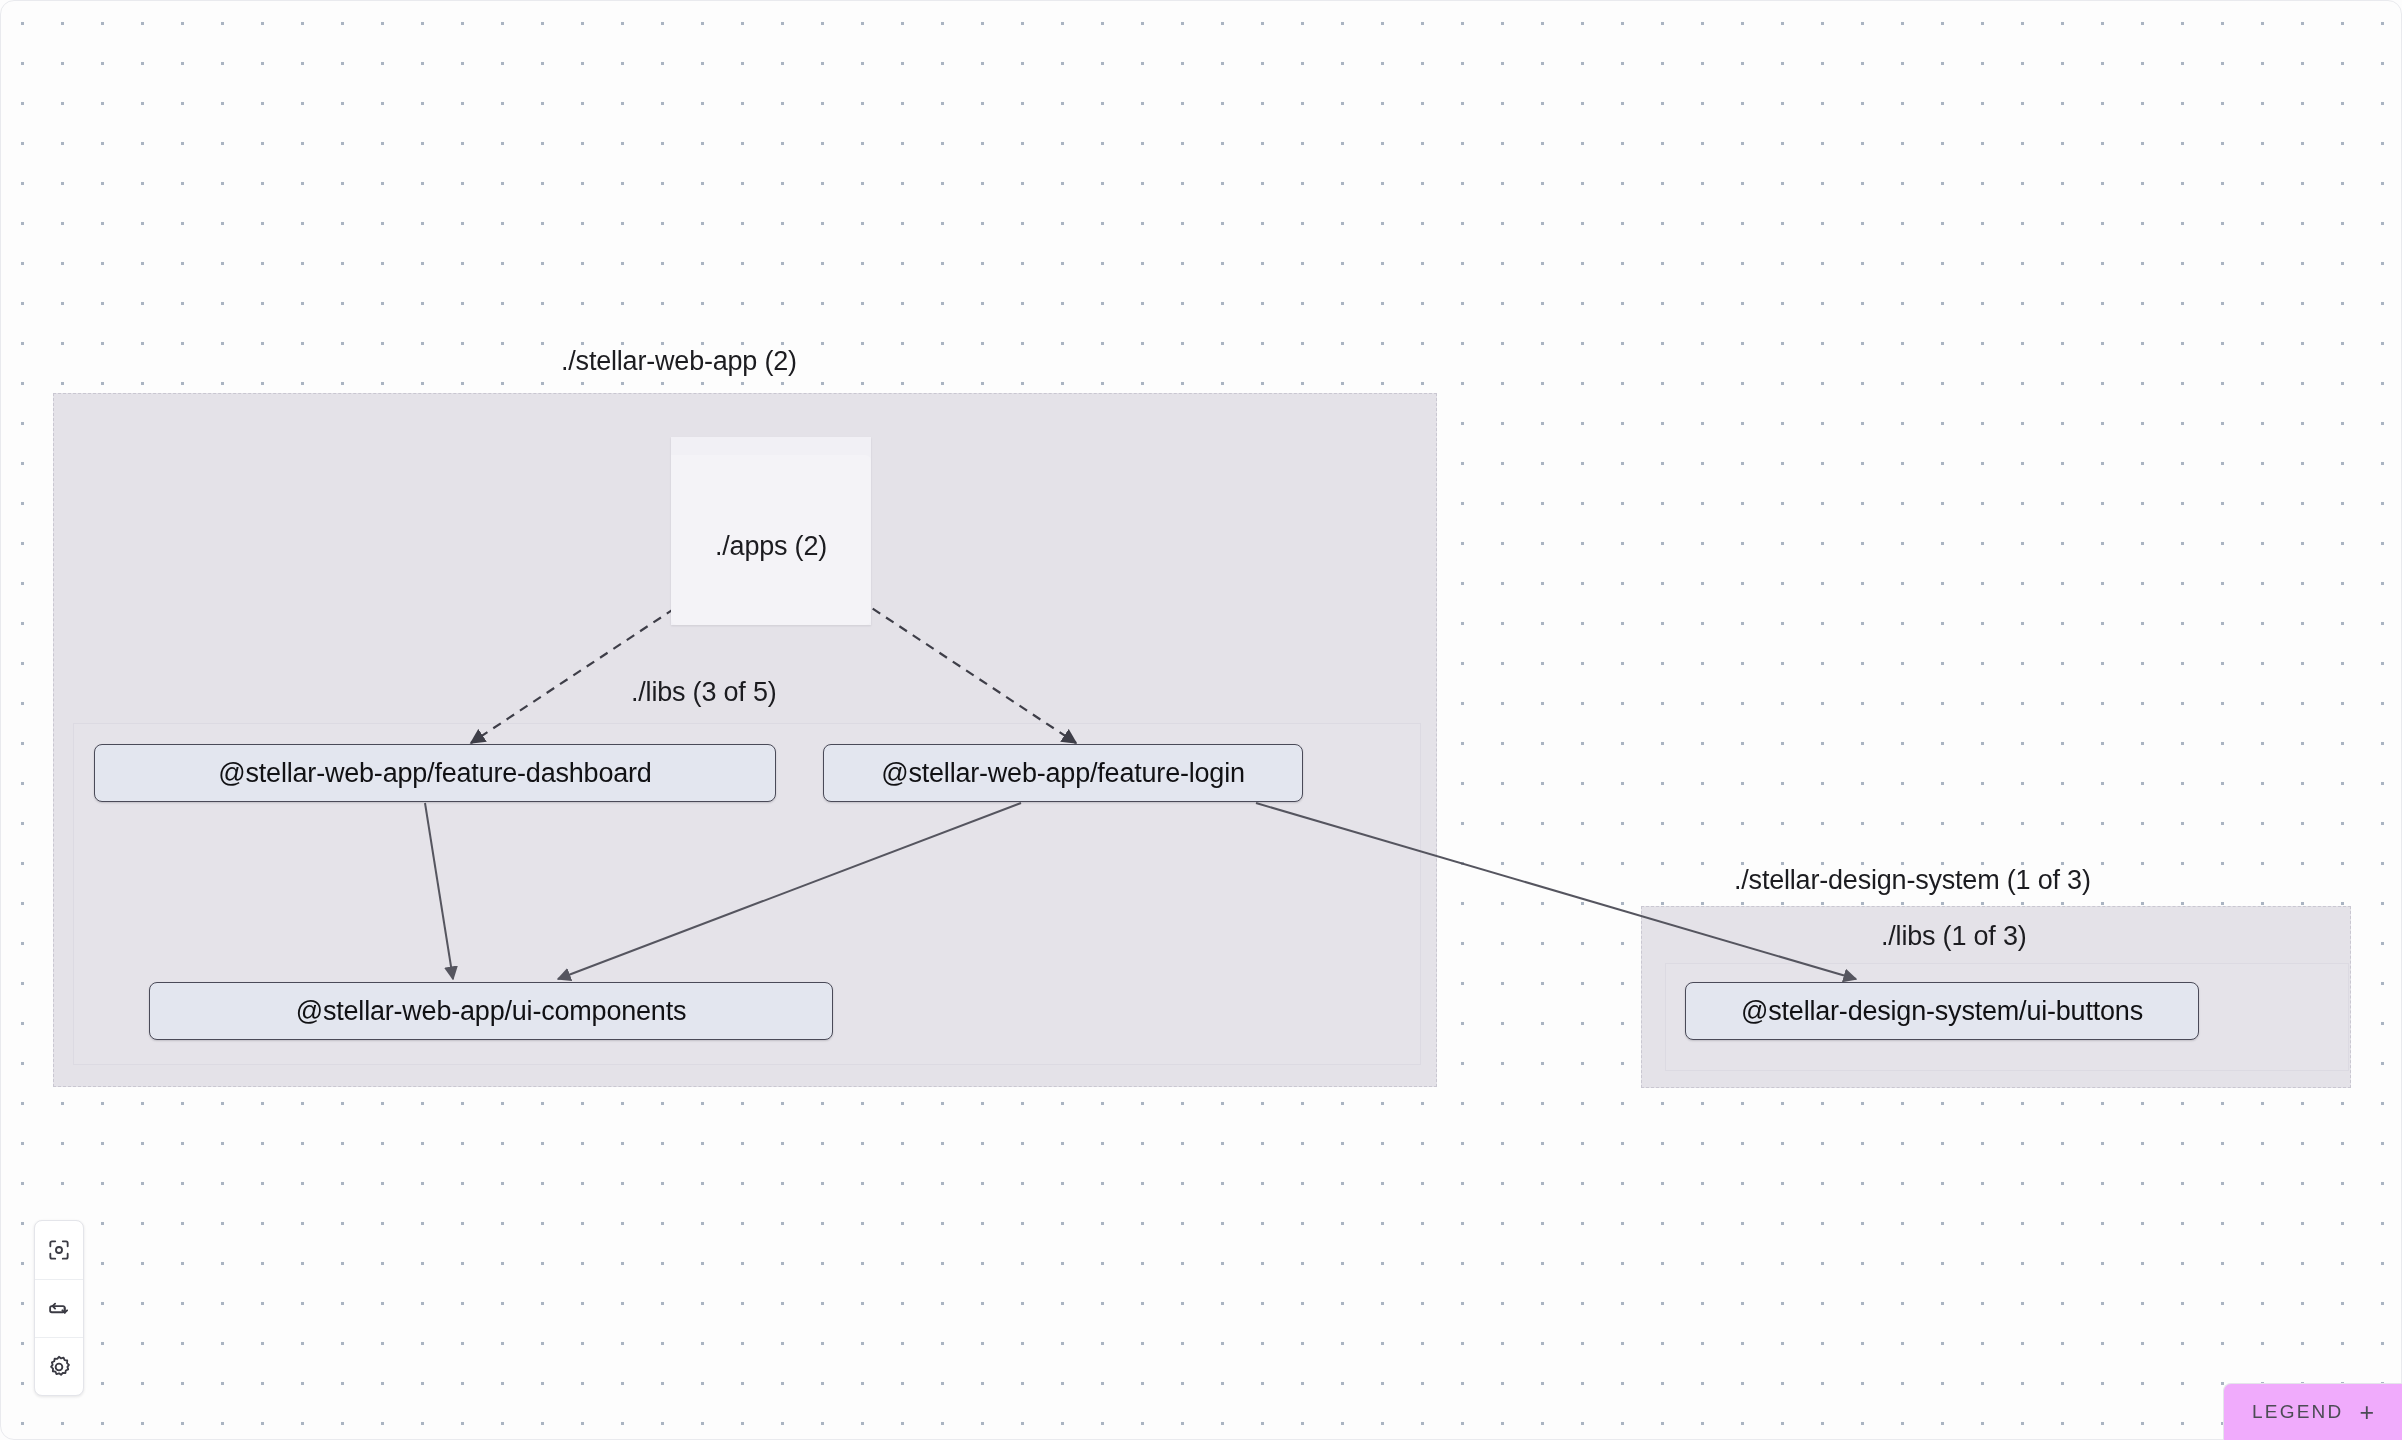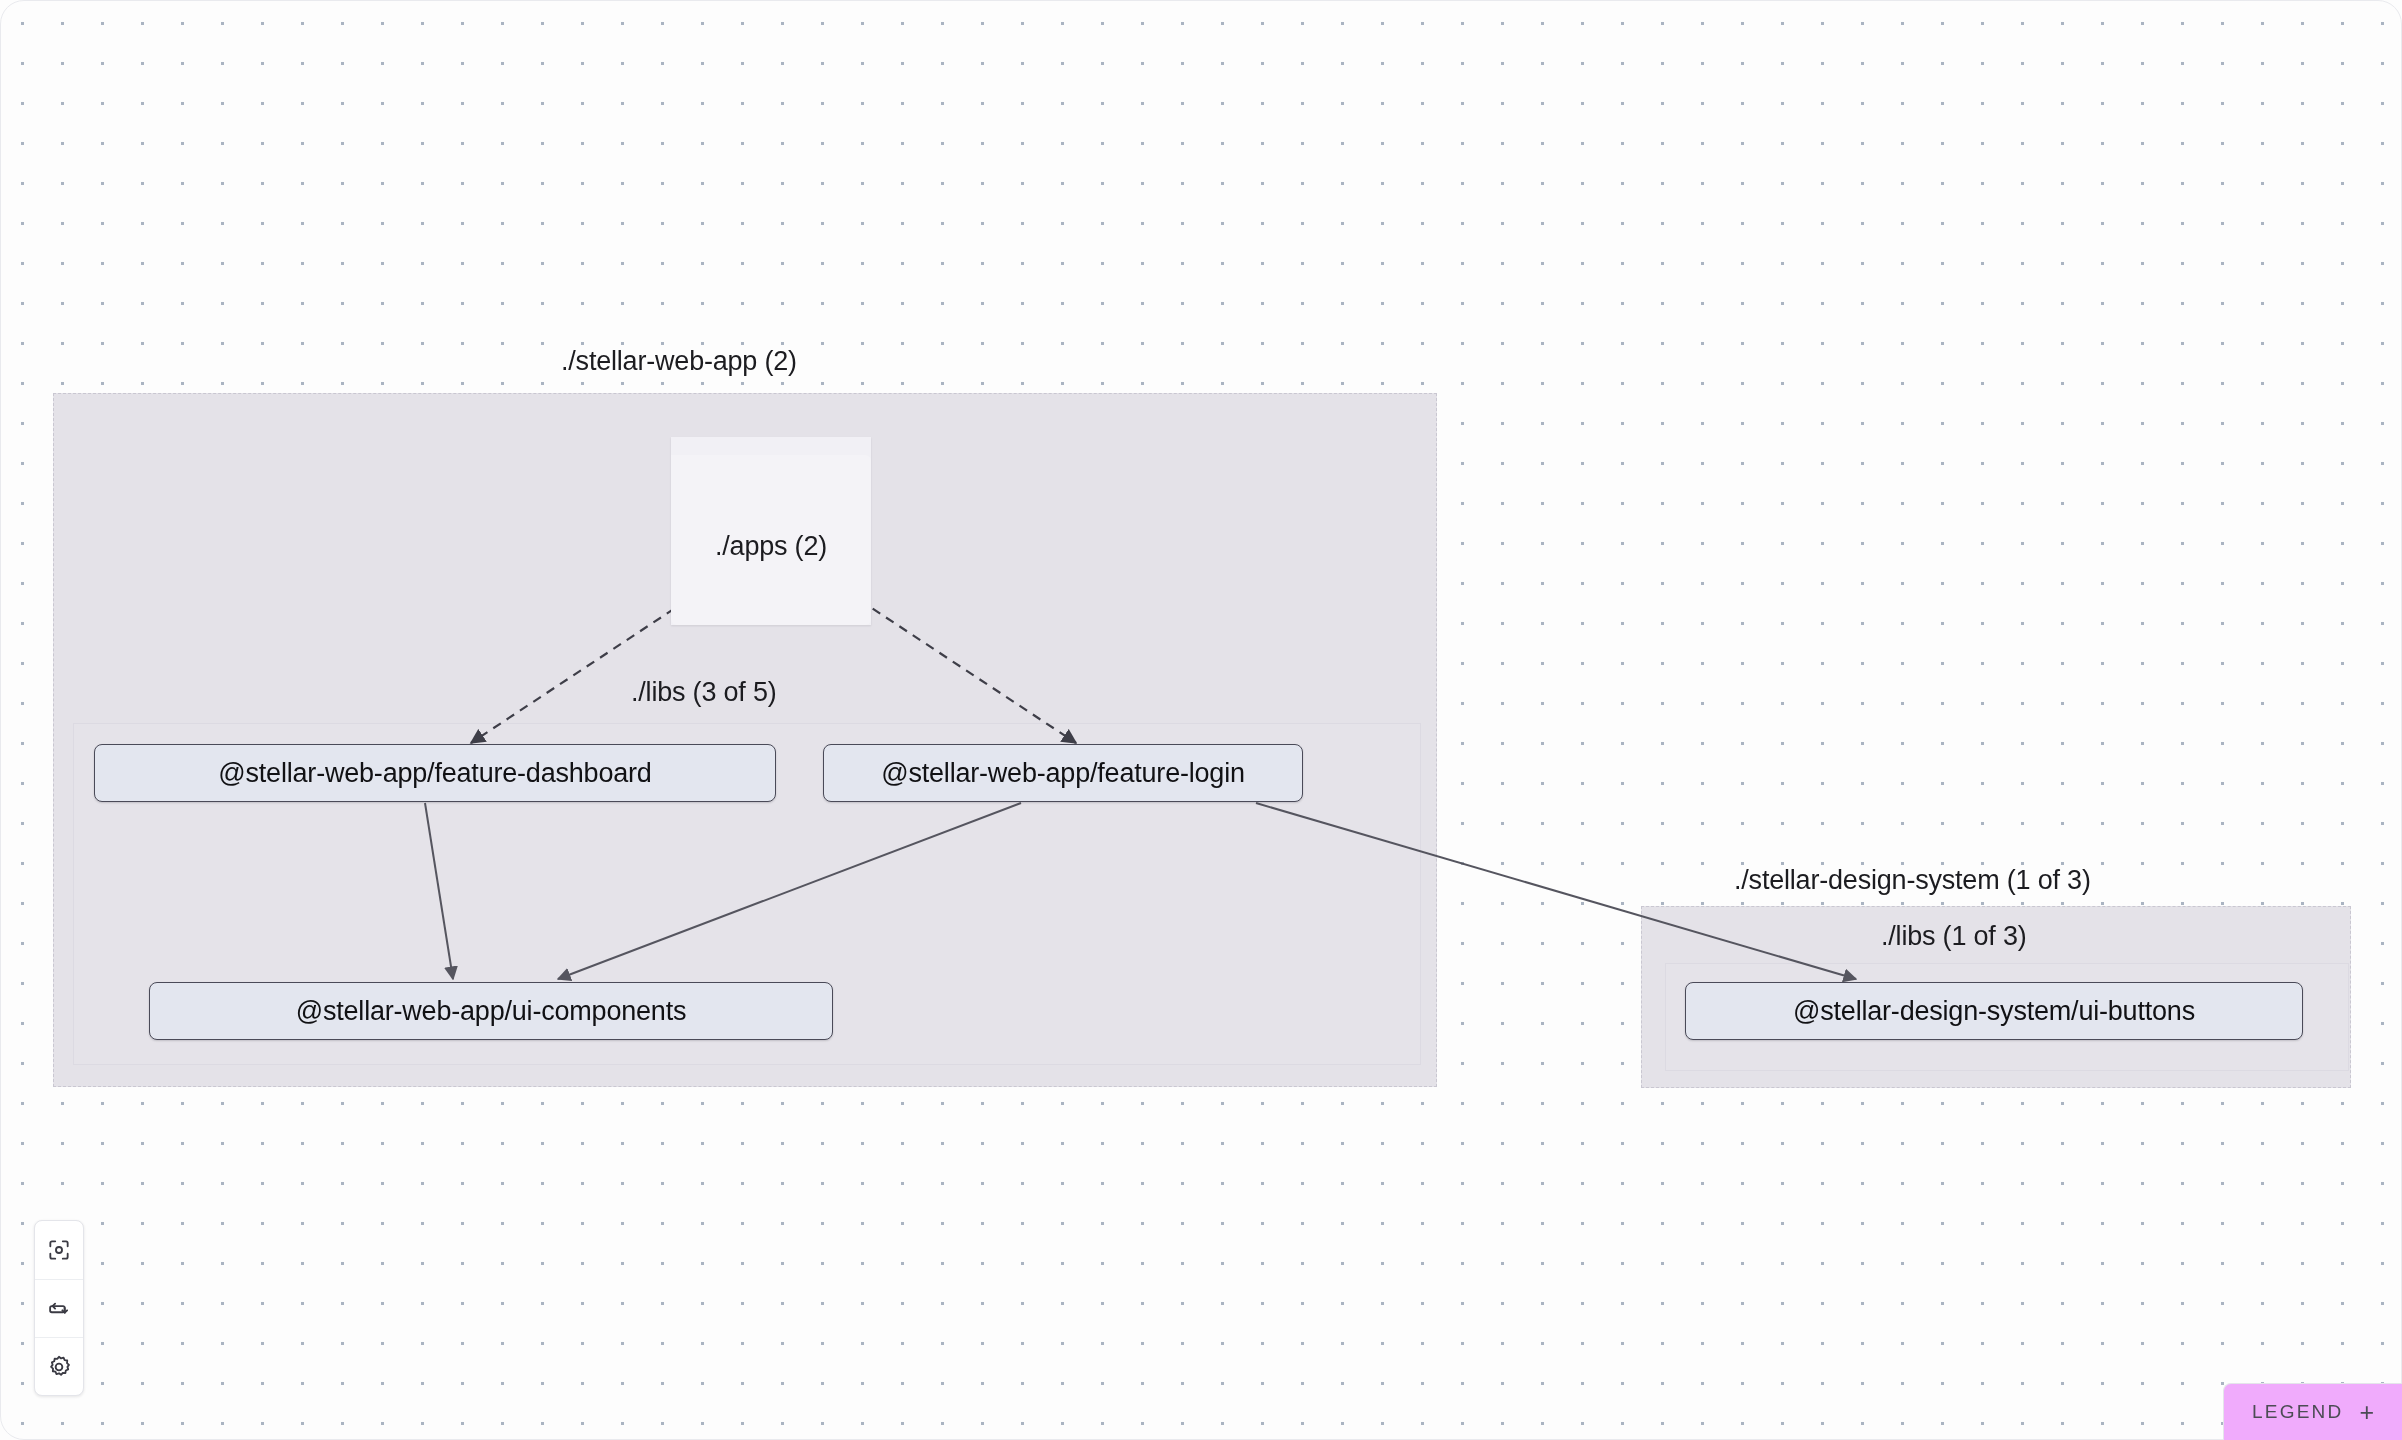--- a/index.html
+++ b/index.html
@@ -23,21 +23,21 @@
   #canvas {
     position: absolute;
     left: 0; top: 0;
     width: 2402px;
     height: 1440px;
     background-color: #fdfdfd;
     background-image: radial-gradient(circle at 1.6px 1.6px, #aab4c2 1.6px, transparent 1.7px);
     background-size: 40px 40px;
     background-position: 20px 21px;
     border: 1px solid #e9eaee;
-    border-radius: 24px;
+    border-radius: 14px;
     box-sizing: border-box;
   }
   
   .project-group {
     position: absolute;
     background: #e4e2e8;
     border: 1px dashed #c9c7d1;
     box-sizing: border-box;
   }
   .project-label {
@@ -234,21 +234,21 @@
     </div>
 
     <div class="lib-node" style="left:822px; top:743px; width:480px; height:58px;">
       <span class="lib-node-label">@stellar-web-app/feature-login</span>
     </div>
 
     <div class="lib-node" style="left:148px; top:981px; width:684px; height:58px;">
       <span class="lib-node-label">@stellar-web-app/ui-components</span>
     </div>
 
-    <div class="lib-node" style="left:1684px; top:981px; width:618px; height:58px;">
+    <div class="lib-node" style="left:1684px; top:981px; width:514px; height:58px;">
       <span class="lib-node-label">@stellar-design-system/ui-buttons</span>
     </div>
 
   </div>
 
   <div id="toolbar">
 
     <button class="tb-btn">
       <span>
         <svg width="26" height="26" viewBox="0 0 24 24" fill="none" stroke="#3b3b44" stroke-width="1.7" stroke-linecap="round" stroke-linejoin="round">

